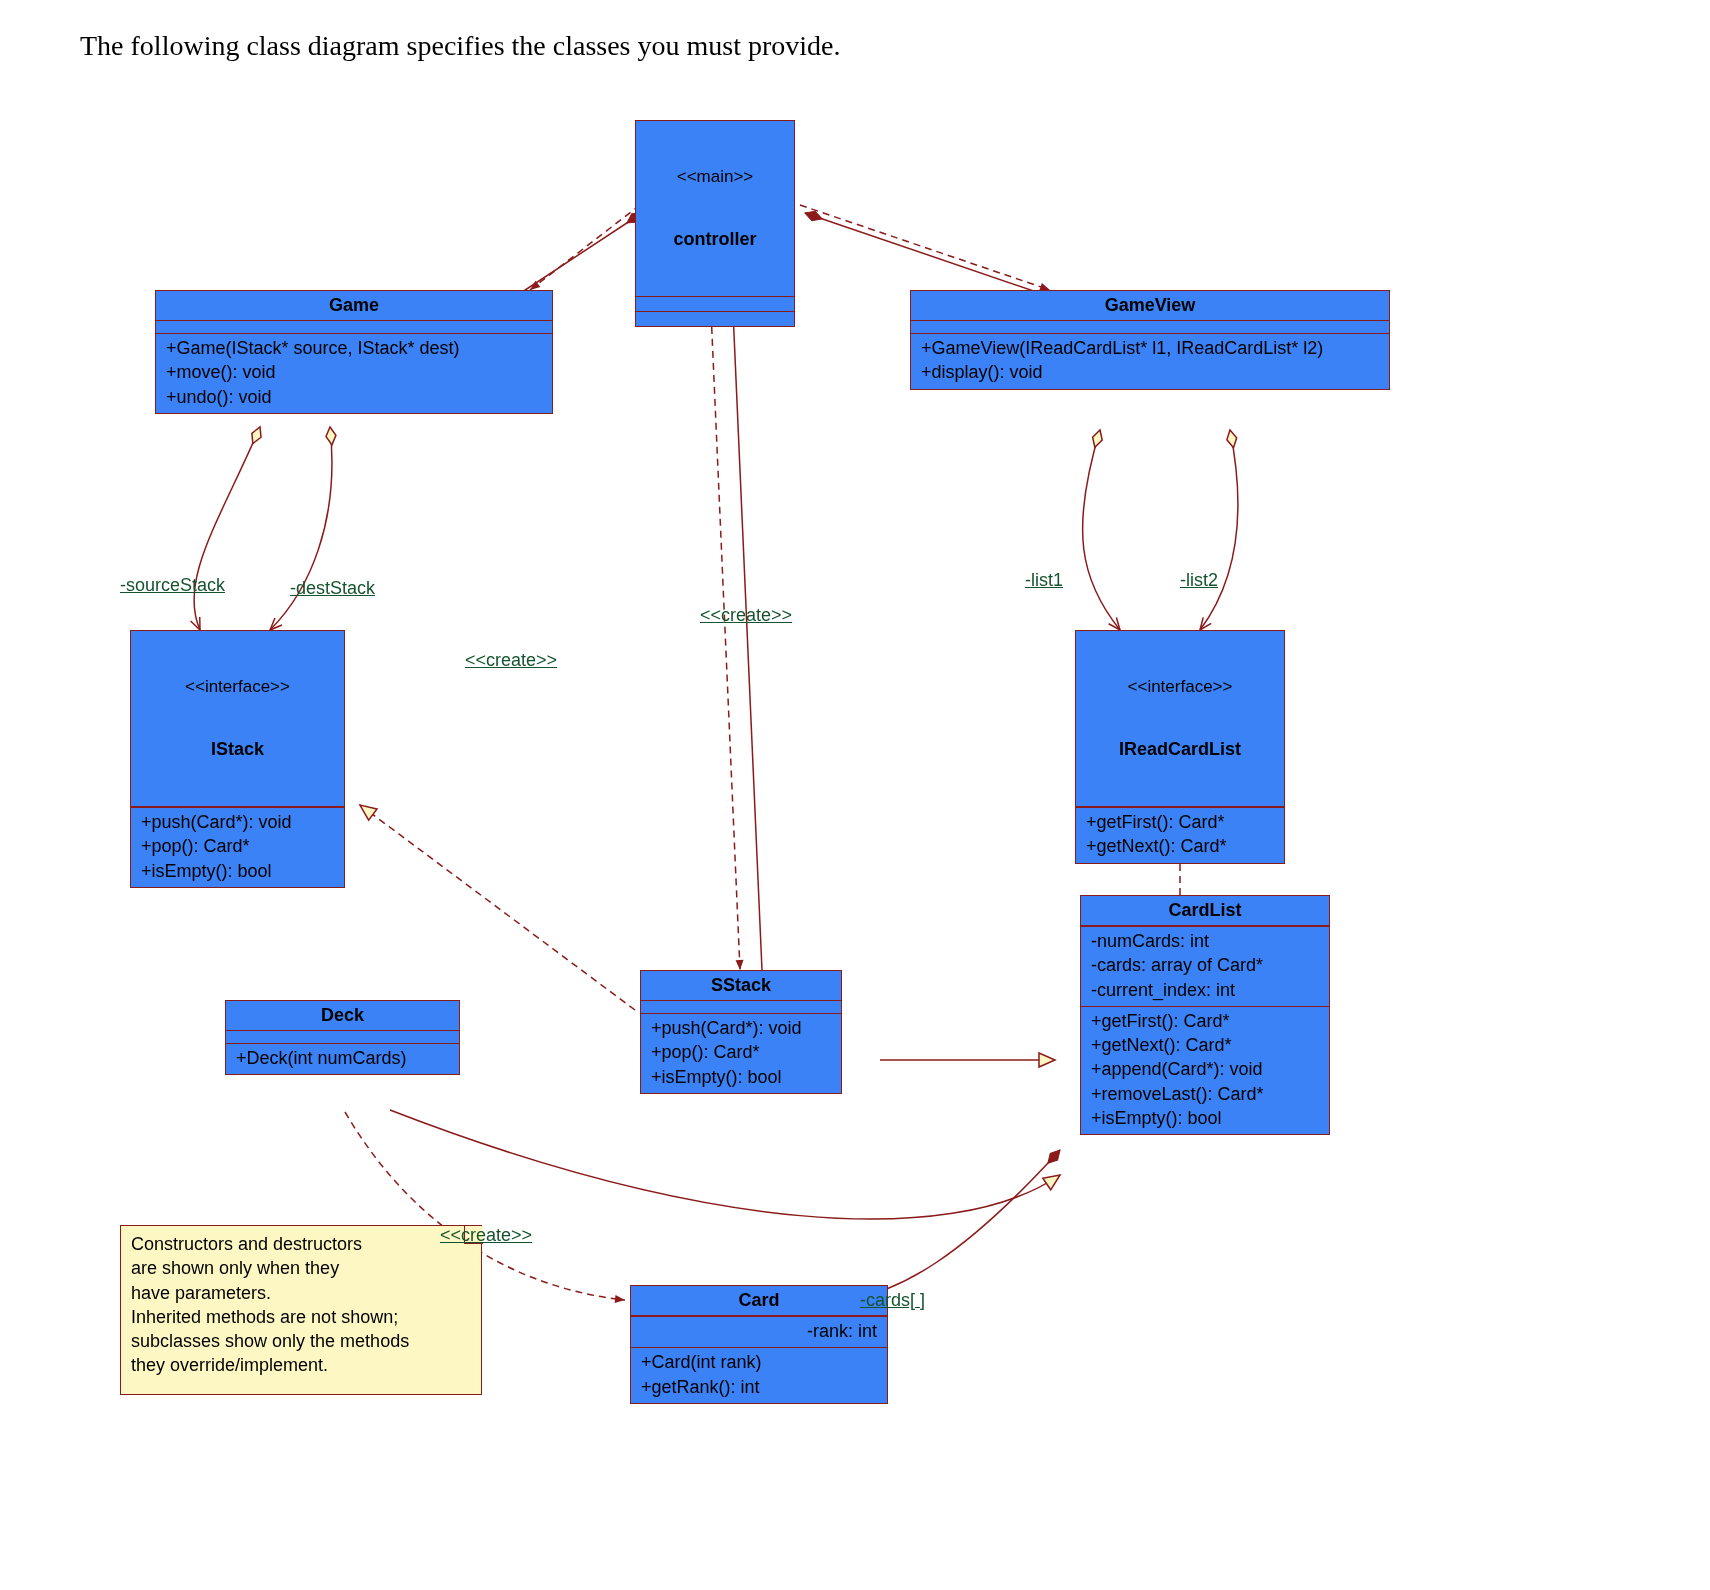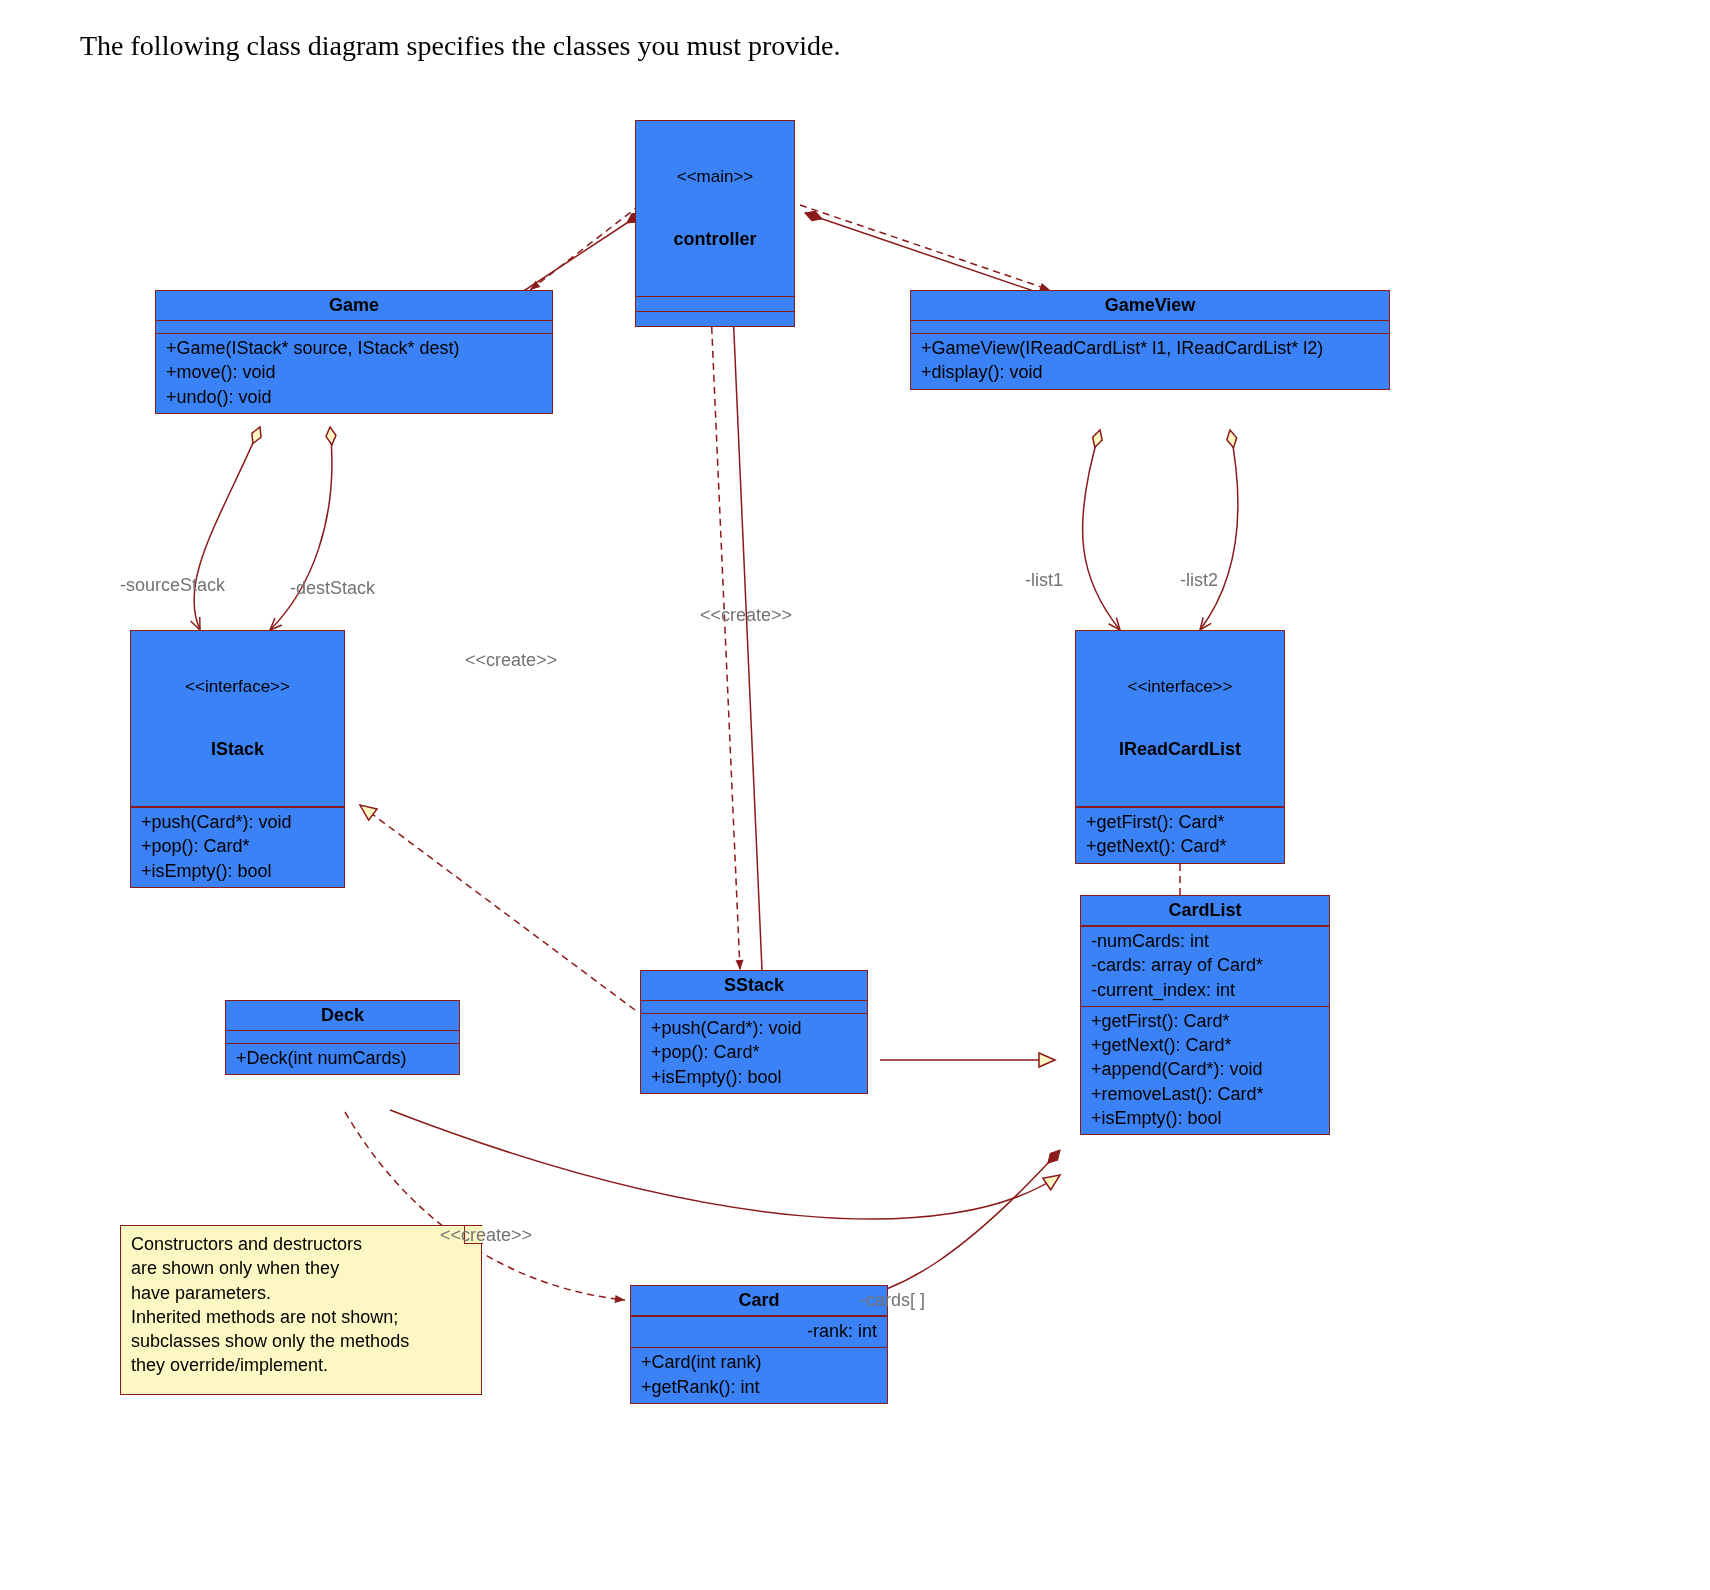--- a/index.html
+++ b/index.html
@@ -69,22 +69,23 @@
     width: 18px;
     height: 18px;
     background: linear-gradient(135deg, transparent 0 50%, #fdf7c3 50% 100%);
     border-left: 1.5px solid #8b1a1a;
     border-bottom: 1.5px solid #8b1a1a;
   }
   .label {
     position: absolute;
     font-family: Tahoma, Arial, sans-serif;
     font-size: 18px;
-    color: #737373;
+    color: #14532d;
     white-space: nowrap;
+    text-decoration: underline;
   }
   svg.connector-layer {
     position: absolute;
     left: 0;
     top: 0;
     pointer-events: none;
   }
 </style>
 </head>
 <body>
@@ -185,21 +186,21 @@
 
   <div class="uml-class" style="left:1075px; top:630px; width:210px;">
     <div class="uml-title">
       <div class="uml-stereo">&lt;&lt;interface&gt;&gt;</div>
       <div>IReadCardList</div>
     </div>
     <div class="uml-section border-top" style="white-space:pre;">+getFirst(): Card*
 +getNext(): Card*</div>
   </div>
 
-  <div class="uml-class" style="left:640px; top:970px; width:228px;">
+  <div class="uml-class" style="left:640px; top:970px; width:202px;">
     <div class="uml-title">SStack</div>
     <div class="uml-section" style="height:6px;"></div>
     <div class="uml-section border-top" style="white-space:pre;">+push(Card*): void
 +pop(): Card*
 +isEmpty(): bool</div>
   </div>
 
   <div class="uml-class" style="left:1060px; top:895px; width:250px;margin-left:20px;">
     <div class="uml-title">CardList</div>
     <div class="uml-section border-top" style="white-space:pre;">-numCards: int

